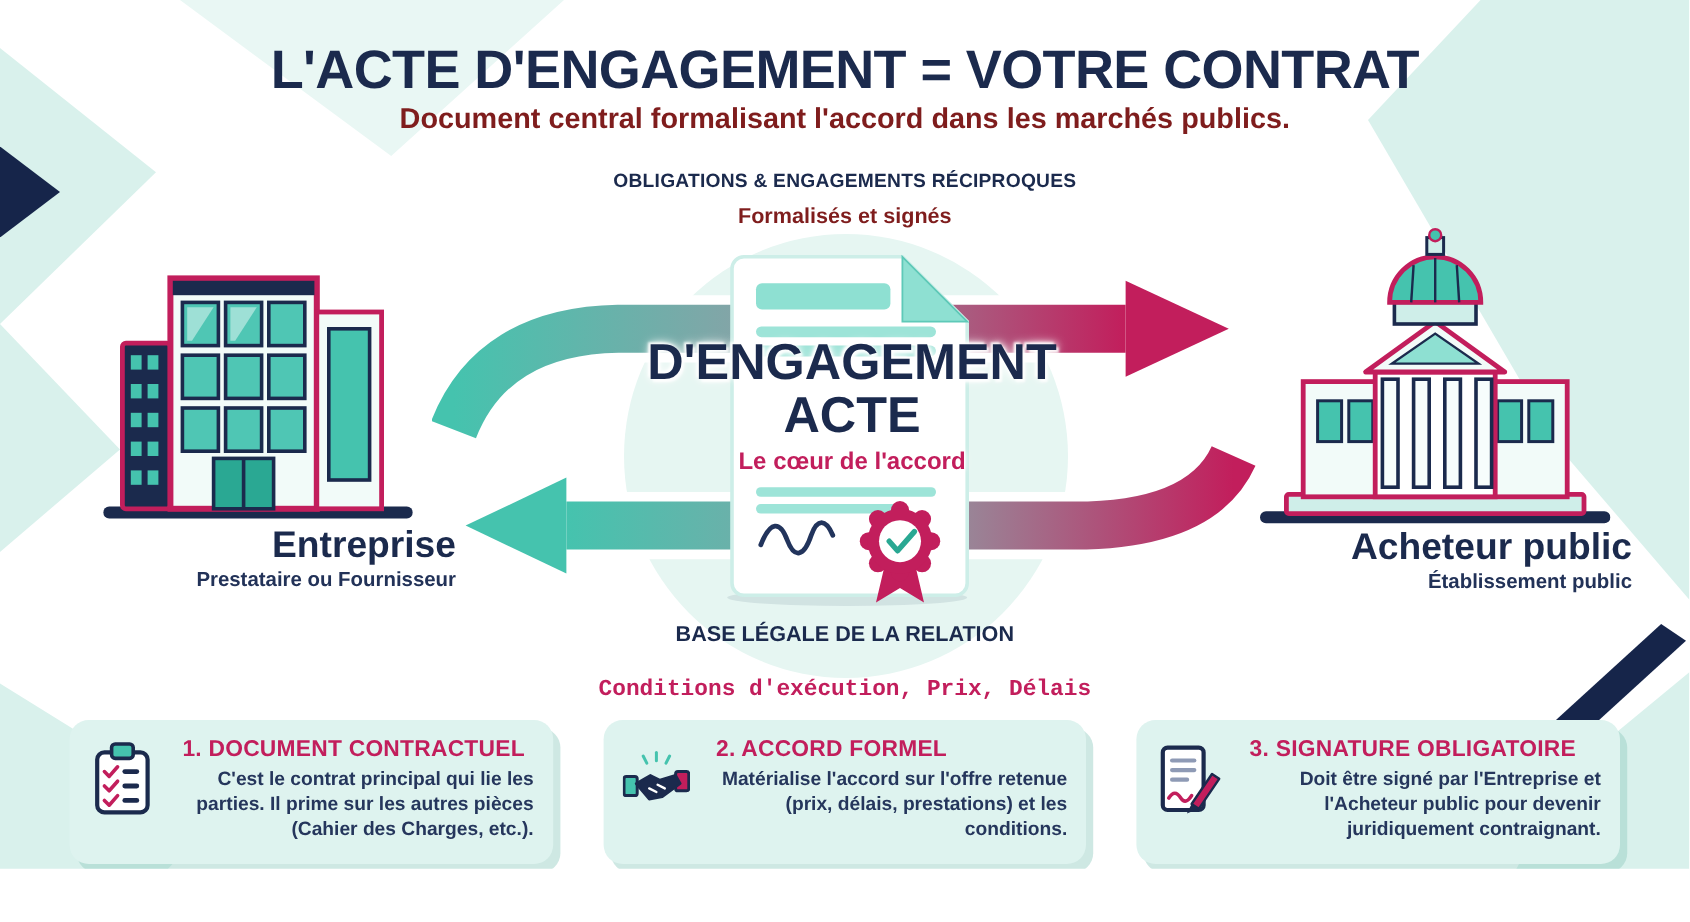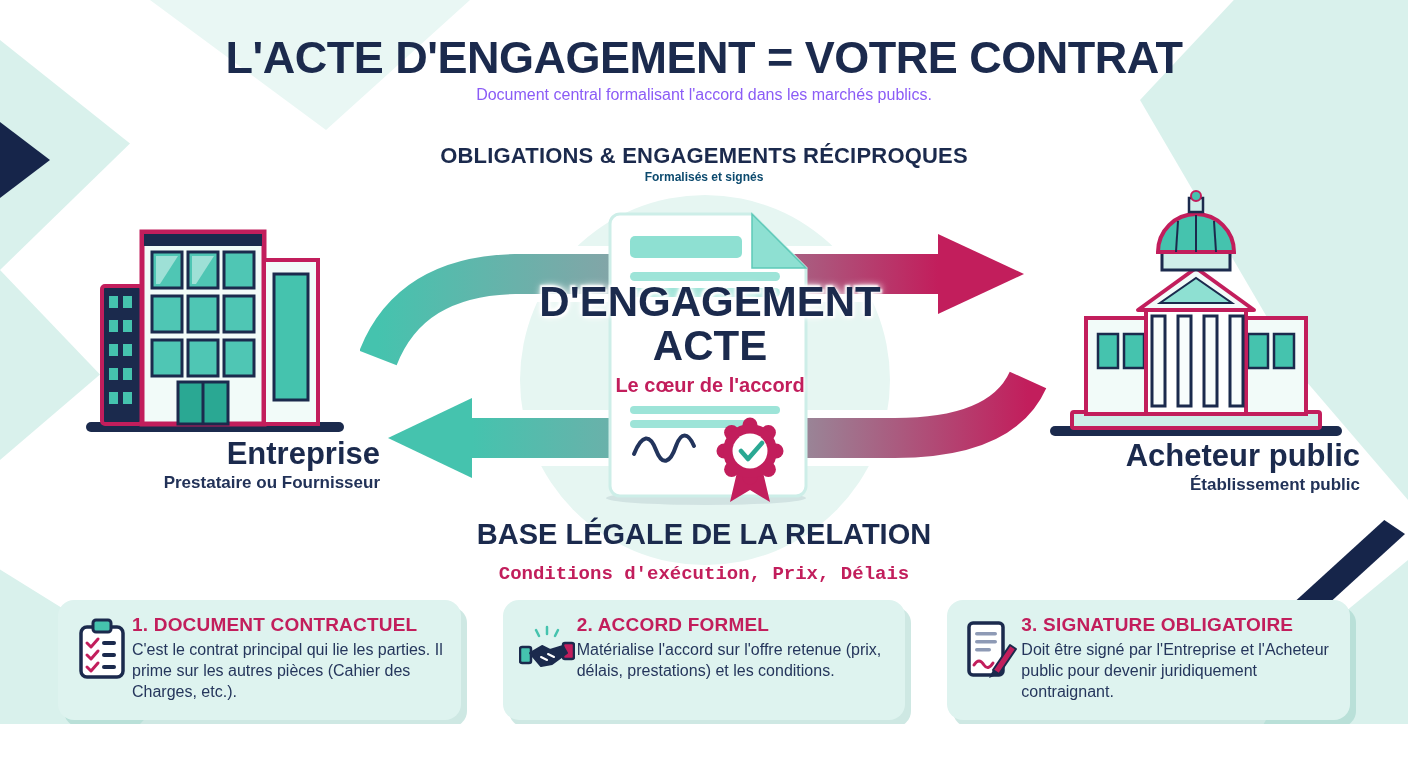--- a/index.html
+++ b/index.html
@@ -11,48 +11,48 @@
   .ctr { left:0; width:100%; text-align:center; }
   .deco { position:absolute; z-index:0; }
 
   
   .teal-shape { background:#d9f1ec; }
   .teal-shape-light { background:#e9f7f4; }
   .navy-shape { background:#16254a; }
 
   
   .title { top:32px; font-size:45px; font-weight:800; color:#1b2a4d; letter-spacing:-0.5px; z-index:3; }
-  .subtitle { top:86px; font-size:16px; font-weight:400; color:#8b5cf6; z-index:3; }
-
-  
-  .top-label { top:143px; font-size:22px; font-weight:800; color:#1b2a4d; letter-spacing:0.2px; z-index:3; }
-  .top-sublabel { top:170px; font-size:12px; font-weight:700; color:#0c4a6e; z-index:3; }
-  .bottom-label { top:518px; font-size:29px; font-weight:800; color:#1b2a4d; z-index:3; }
+  .subtitle { top:86px; font-size:24px; font-weight:700; color:#7f1d1d; z-index:3; }
+
+  
+  .top-label { top:143px; font-size:16px; font-weight:800; color:#1b2a4d; letter-spacing:0.2px; z-index:3; }
+  .top-sublabel { top:170px; font-size:18px; font-weight:700; color:#7f1d1d; z-index:3; }
+  .bottom-label { top:518px; font-size:18px; font-weight:800; color:#1b2a4d; z-index:3; }
   .bottom-sublabel { top:563px; font-size:19px; font-weight:700; color:#c21e5c; z-index:3;font-family:Liberation Mono, monospace; }
 
   .entity { position:absolute; text-align:right; z-index:3; }
   .entity-title { font-size:31px; font-weight:800; color:#1b2a4d; }
   .entity-sub { font-size:17px; font-weight:700; color:#223258; line-height:1.25; }
   #entity-left { left:40px; top:436px; width:340px; }
   #entity-right { left:1030px; top:438px; width:330px; }
 
   
   #center-text { left:505px; top:280px; width:410px; text-align:center; z-index:4; }
   .doc-big { font-size:42px; font-weight:800; color:#1b2a4d; line-height:1.05;
              text-shadow:0 0 10px #fff, 0 0 6px #fff, 2px 2px 2px rgba(255,255,255,0.9), -2px -2px 2px rgba(255,255,255,0.9); }
   .doc-caption { margin-top:6px; font-size:20px; font-weight:700; color:#c21e5c;
              text-shadow:0 0 8px #fff, 0 0 4px #fff; }
 
   
   #cards { position:absolute; left:58px; top:600px; width:1292px; display:flex; gap:42px; z-index:3; }
   .card { flex:1; background:#def3ef; border-radius:16px; padding:14px 16px; min-height:120px;
-          box-shadow:6px 7px 0 rgba(146,205,192,0.45); display:flex; gap:0; }
+          box-shadow:6px 7px 0 rgba(146,205,192,0.45); display:flex; gap:20px; }
   .card-icon { flex:0 0 58px; padding-top:4px; }
   .card-title { font-size:19px; font-weight:800; color:#c21e5c; letter-spacing:0.2px; }
-  .card-text { margin-top:4px; font-size:16px; font-weight:400; color:#25365c; line-height:1.3; }
+  .card-text { margin-top:4px; font-size:16px; font-weight:700; color:#25365c; line-height:1.3;text-align:right; }
 
   svg { display:block; }
   .layer1 { z-index:1; } .layer2 { z-index:2; }
 </style>
 </head>
 <body>
 
 <div id="page">
 
   <div class="deco teal-shape" style="left:1140px; top:0; width:268px; height:500px; clip-path:polygon(35% 0%, 100% 0%, 100% 100%, 60% 75%, 0% 20%);"></div>

